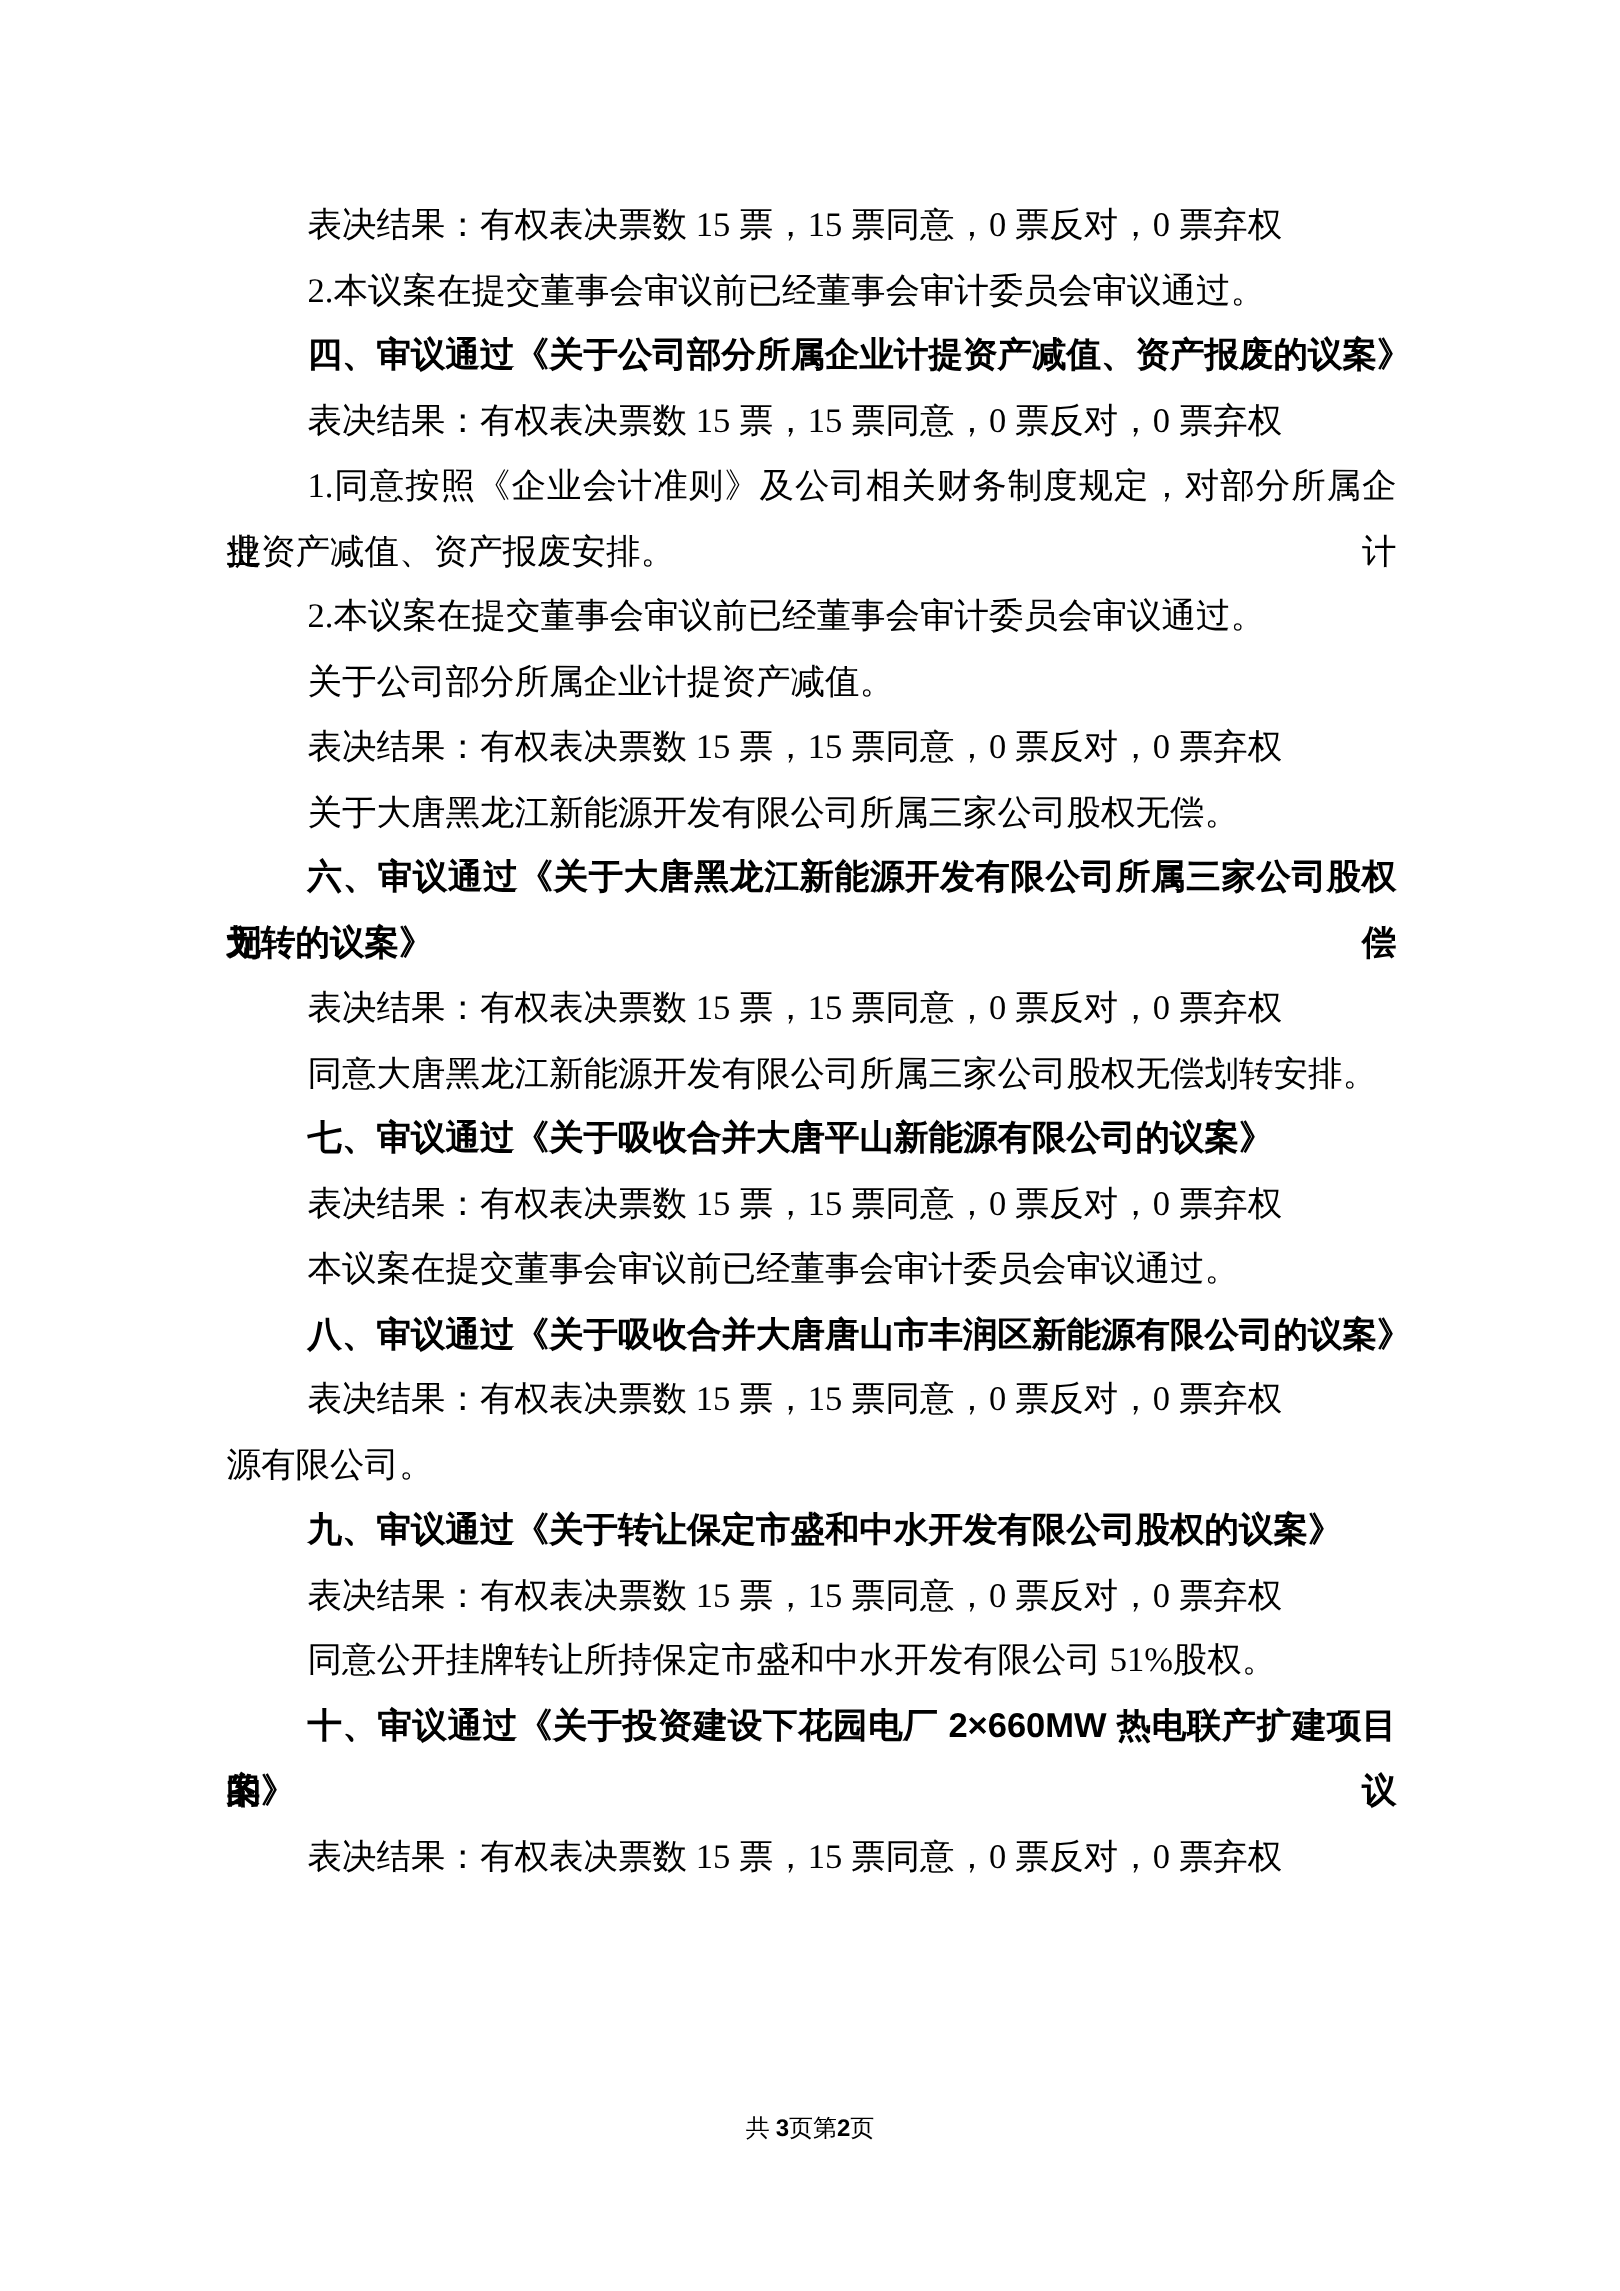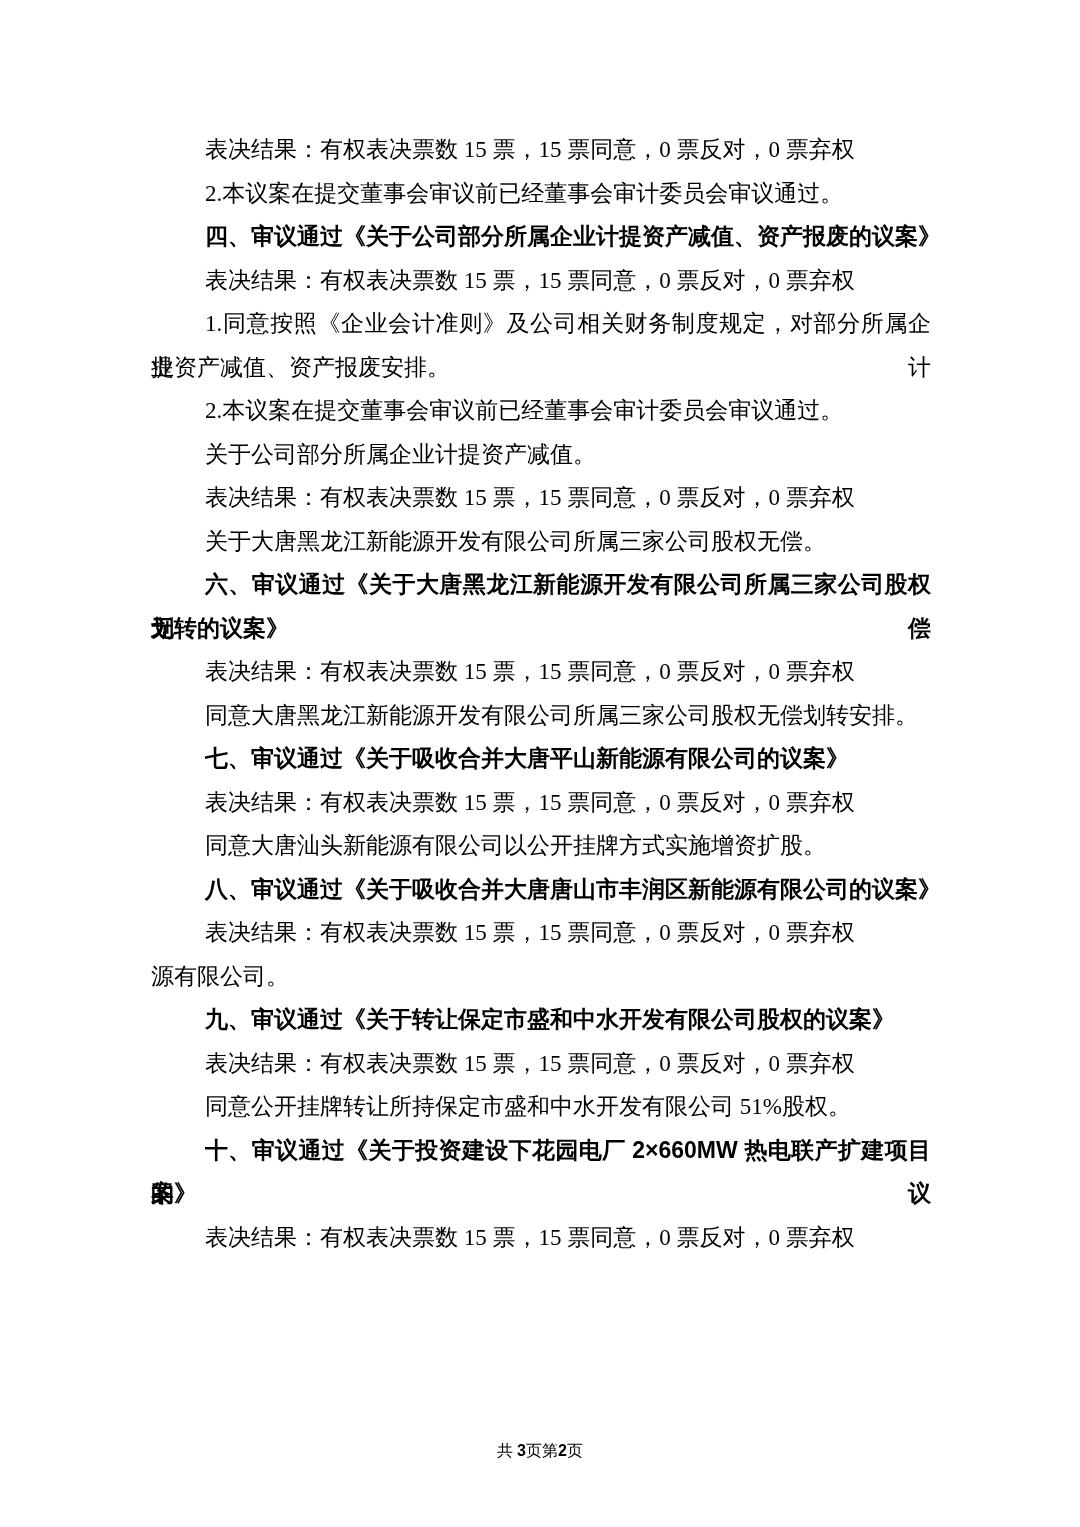--- a/index.html
+++ b/index.html
@@ -44,21 +44,20 @@
   .doc-footer {
     position: absolute;
     top: 1408px;
     left: 0;
     width: 100%;
     text-align: center;
     font-size: 16px;
     line-height: 24px;
     color: #000000;
     font-family: "Liberation Serif", "DejaVu Serif", serif;
-    margin-top: 31px;
   }
   .doc-footer .fnum {
     font-weight: 700;
     font-family: "Liberation Sans", "DejaVu Sans", sans-serif;
   }
 </style>
 </head>
 <body>
 
 <div class="page">
@@ -72,21 +71,21 @@
       <div class="line indent">2.本议案在提交董事会审议前已经董事会审计委员会审议通过。</div>
       <div class="line indent">关于公司部分所属企业计提资产减值。</div>
       <div class="line indent">表决结果：有权表决票数 15 票，15 票同意，0 票反对，0 票弃权</div>
       <div class="line indent">关于大唐黑龙江新能源开发有限公司所属三家公司股权无偿。</div>
       <div class="line indent bold fill">六、审议通过《关于大唐黑龙江新能源开发有限公司所属三家公司股权无偿</div>
       <div class="line bold">划转的议案》</div>
       <div class="line indent">表决结果：有权表决票数 15 票，15 票同意，0 票反对，0 票弃权</div>
       <div class="line indent">同意大唐黑龙江新能源开发有限公司所属三家公司股权无偿划转安排。</div>
       <div class="line indent bold">七、审议通过《关于吸收合并大唐平山新能源有限公司的议案》</div>
       <div class="line indent">表决结果：有权表决票数 15 票，15 票同意，0 票反对，0 票弃权</div>
-      <div class="line indent">同意大唐汕头新能源有限公司以公开挂牌方式实施增资扩股。</div>
+      <div class="line indent">本议案在提交董事会审议前已经董事会审计委员会审议通过。</div>
       <div class="line indent bold">八、审议通过《关于吸收合并大唐唐山市丰润区新能源有限公司的议案》</div>
       <div class="line indent">表决结果：有权表决票数 15 票，15 票同意，0 票反对，0 票弃权</div>
       <div class="line">源有限公司。</div>
       <div class="line indent bold">九、审议通过《关于转让保定市盛和中水开发有限公司股权的议案》</div>
       <div class="line indent">表决结果：有权表决票数 15 票，15 票同意，0 票反对，0 票弃权</div>
       <div class="line indent">同意公开挂牌转让所持保定市盛和中水开发有限公司 51%股权。</div>
       <div class="line indent bold fill">十、审议通过《关于投资建设下花园电厂 2×660MW 热电联产扩建项目的议</div>
       <div class="line bold">案》</div>
       <div class="line indent">表决结果：有权表决票数 15 票，15 票同意，0 票反对，0 票弃权</div>
     </div>

